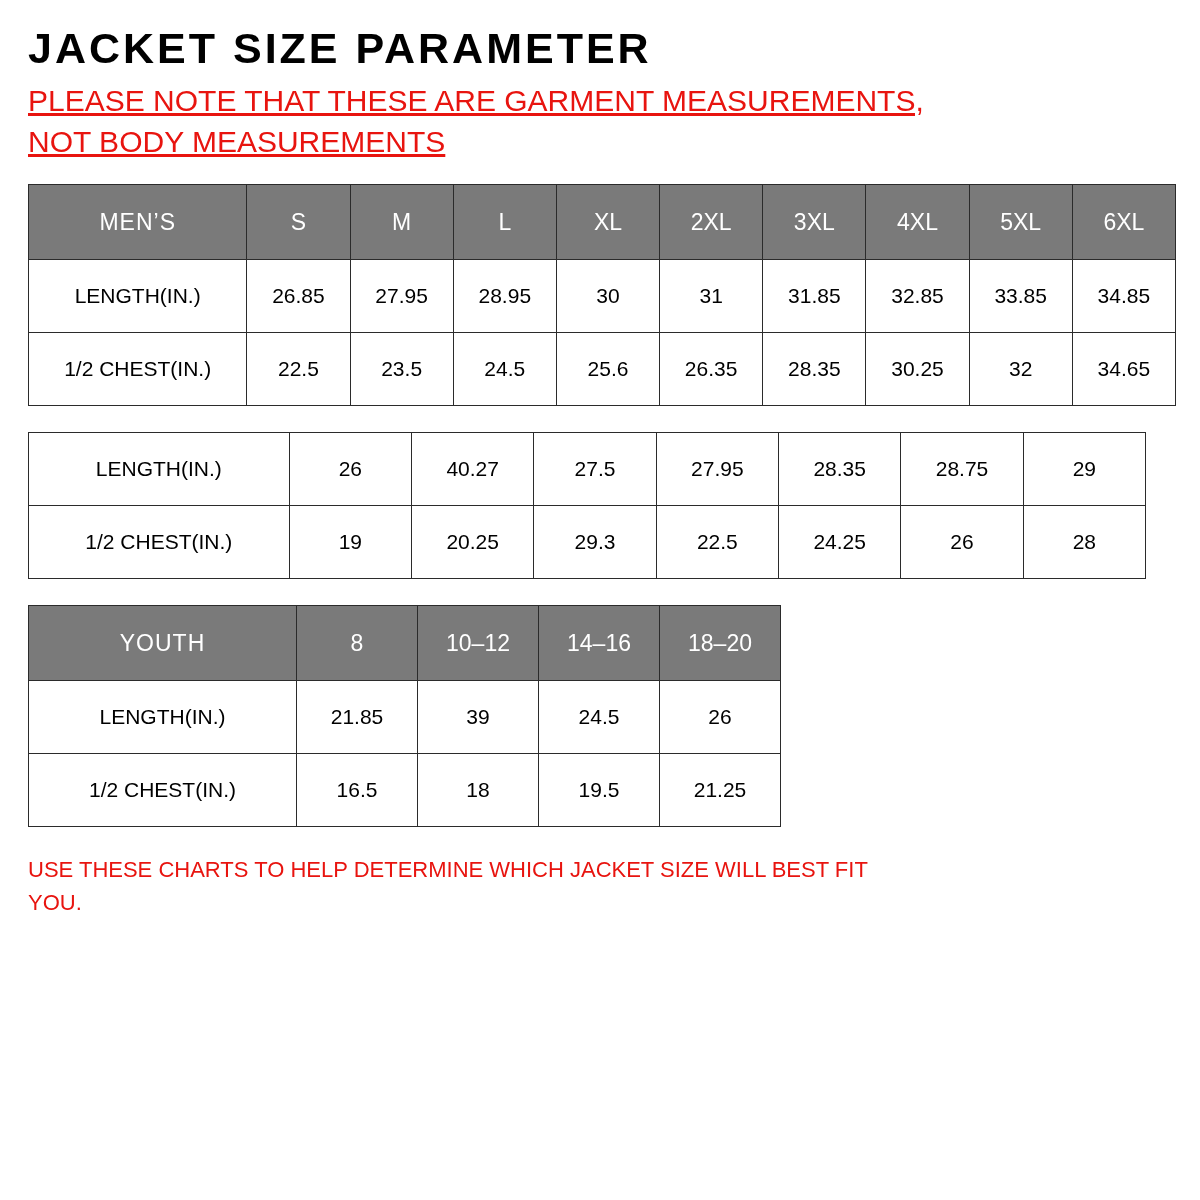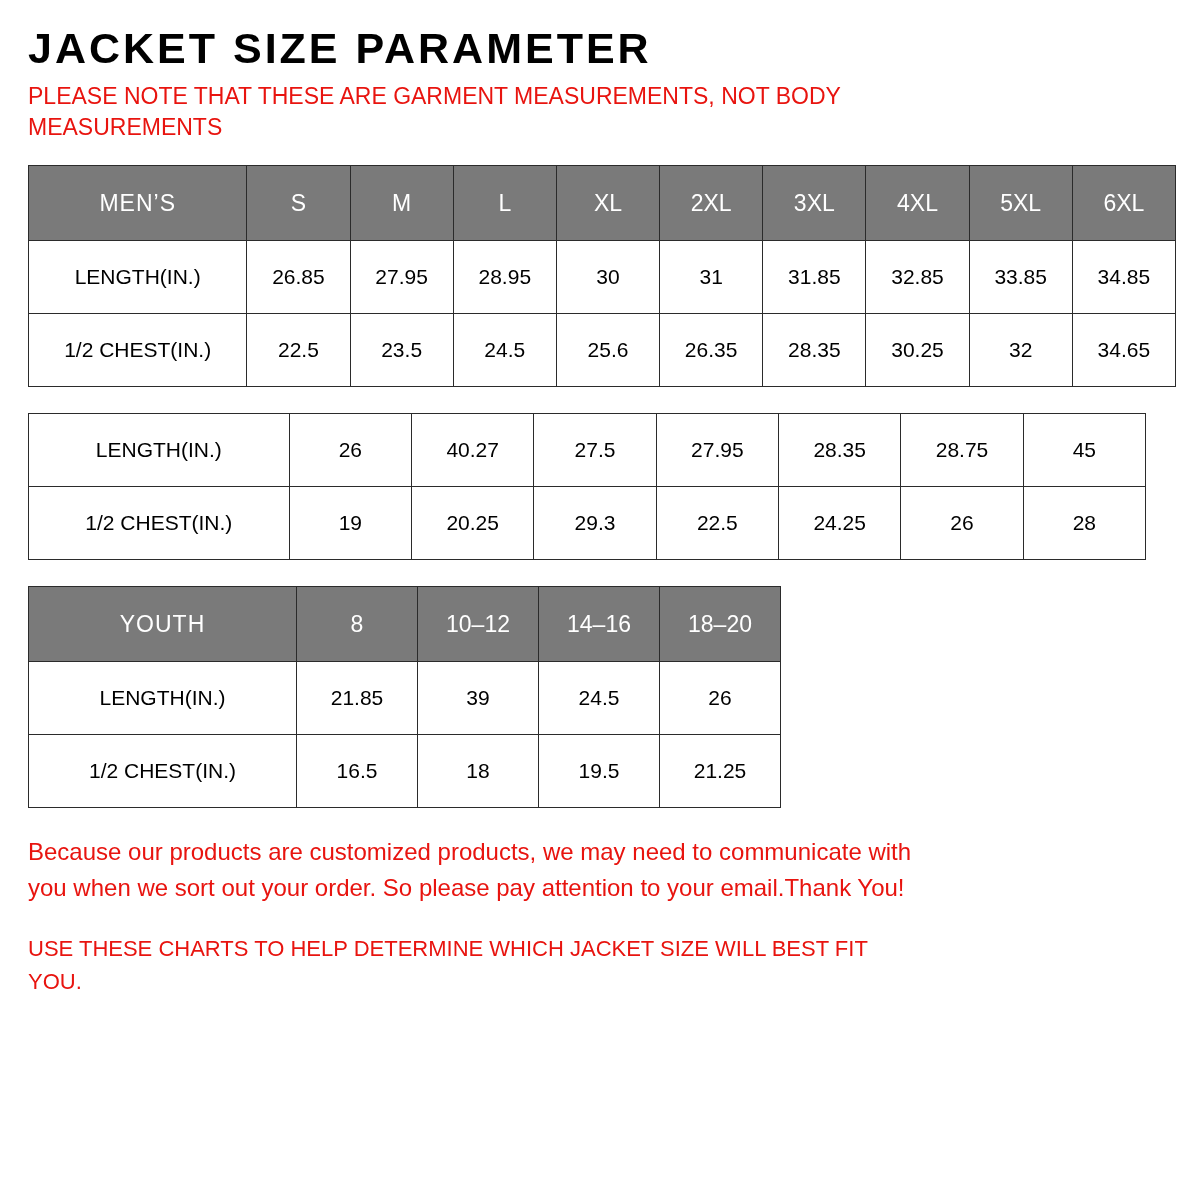--- a/index.html
+++ b/index.html
@@ -23,24 +23,25 @@
   .title {
     font-size: 43px;
     font-weight: bold;
     letter-spacing: 3px;
     line-height: 1.05;
     margin: 0 0 10px 0;
     color: #000;
   }
   .note {
     color: #e8140f;
-    font-size: 23px;
+    font-size: 30px;
     line-height: 1.35;
     margin: 0 0 22px 0;
     max-width: 930px;
+    text-decoration: underline;
   }
   table.size-table {
     border-collapse: collapse;
     table-layout: fixed;
     margin-bottom: 26px;
   }
   table.size-table td {
     border: 1px solid #2b2b2b;
     text-align: center;
     vertical-align: middle;
@@ -165,21 +166,21 @@
     </colgroup>
     <tbody>
       <tr>
         <td class="rowlabel">LENGTH(IN.)</td>
         <td>26</td>
         <td>40.27</td>
         <td>27.5</td>
         <td>27.95</td>
         <td>28.35</td>
         <td>28.75</td>
-        <td>45</td>
+        <td>29</td>
       </tr>
       <tr>
         <td class="rowlabel">1/2 CHEST(IN.)</td>
         <td>19</td>
         <td>20.25</td>
         <td>29.3</td>
         <td>22.5</td>
         <td>24.25</td>
         <td>26</td>
         <td>28</td>
@@ -213,16 +214,15 @@
       <tr>
         <td class="rowlabel">1/2 CHEST(IN.)</td>
         <td>16.5</td>
         <td>18</td>
         <td>19.5</td>
         <td>21.25</td>
       </tr>
     </tbody>
   </table>
 
-  <p class="footer-red">Because our products are customized products, we may need to communicate with you when we sort out your order. So please pay attention to your email.Thank You!</p>
   <p class="footer-red second">USE THESE CHARTS TO HELP DETERMINE WHICH JACKET SIZE WILL BEST FIT YOU.</p>
 
 </div>
 
 </body></html>

